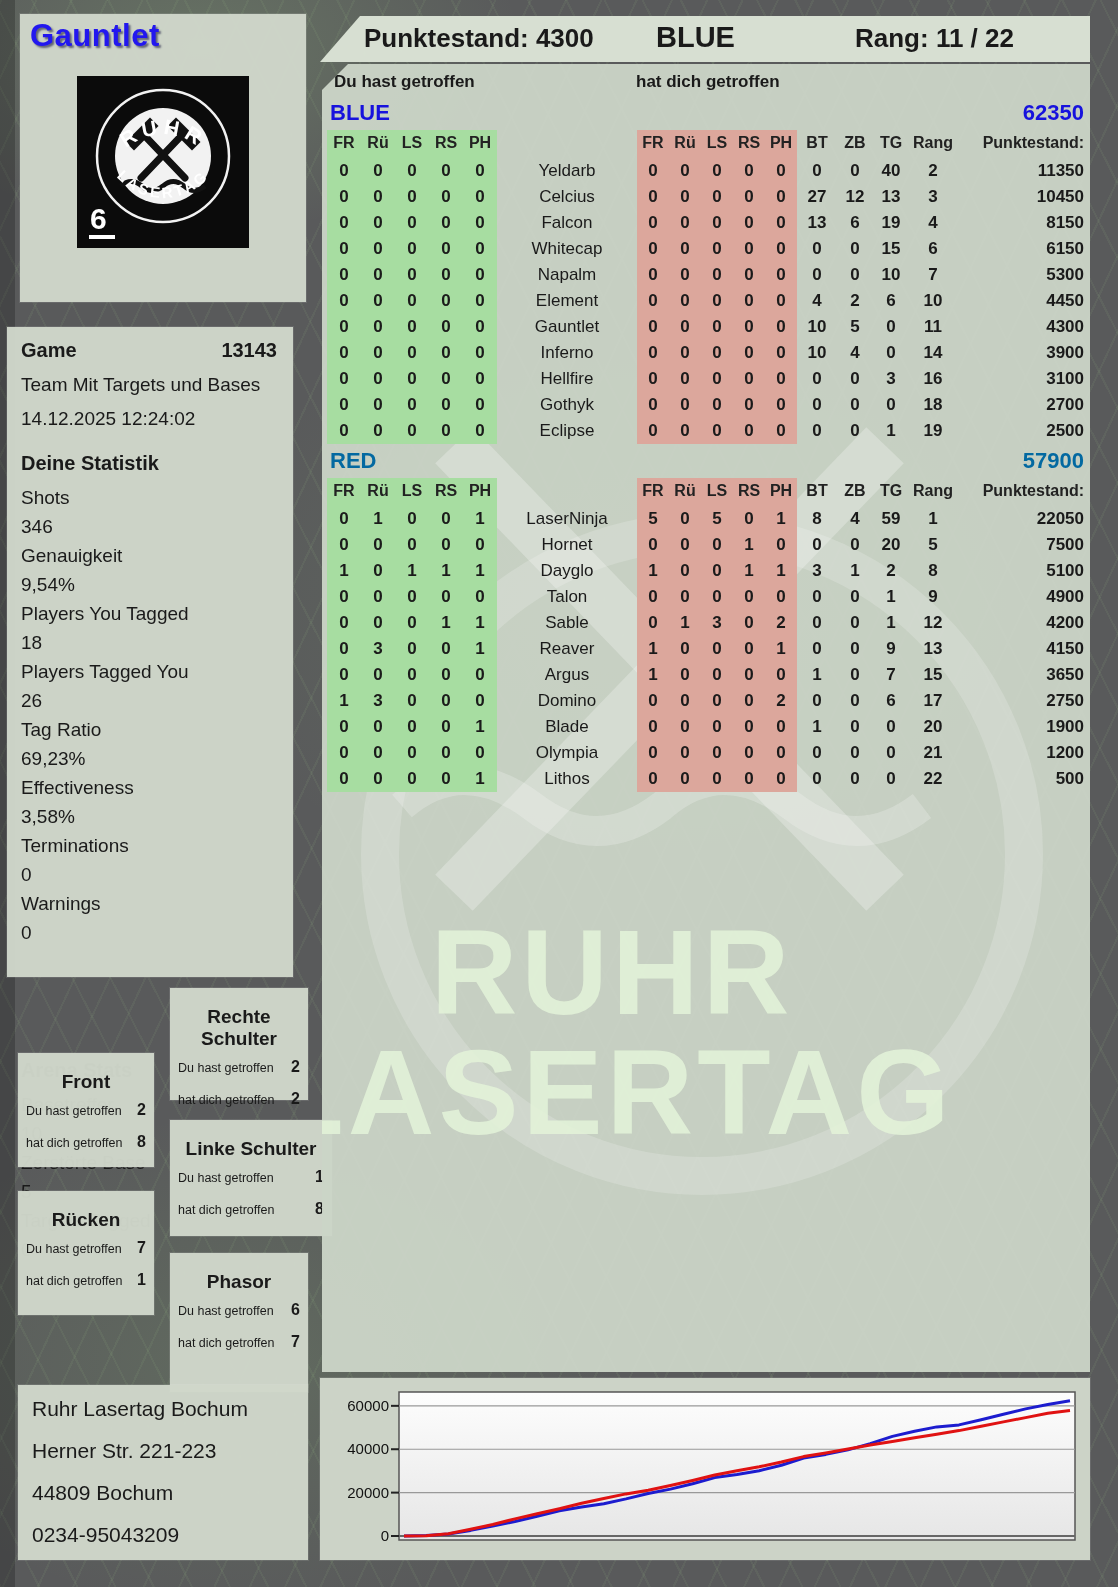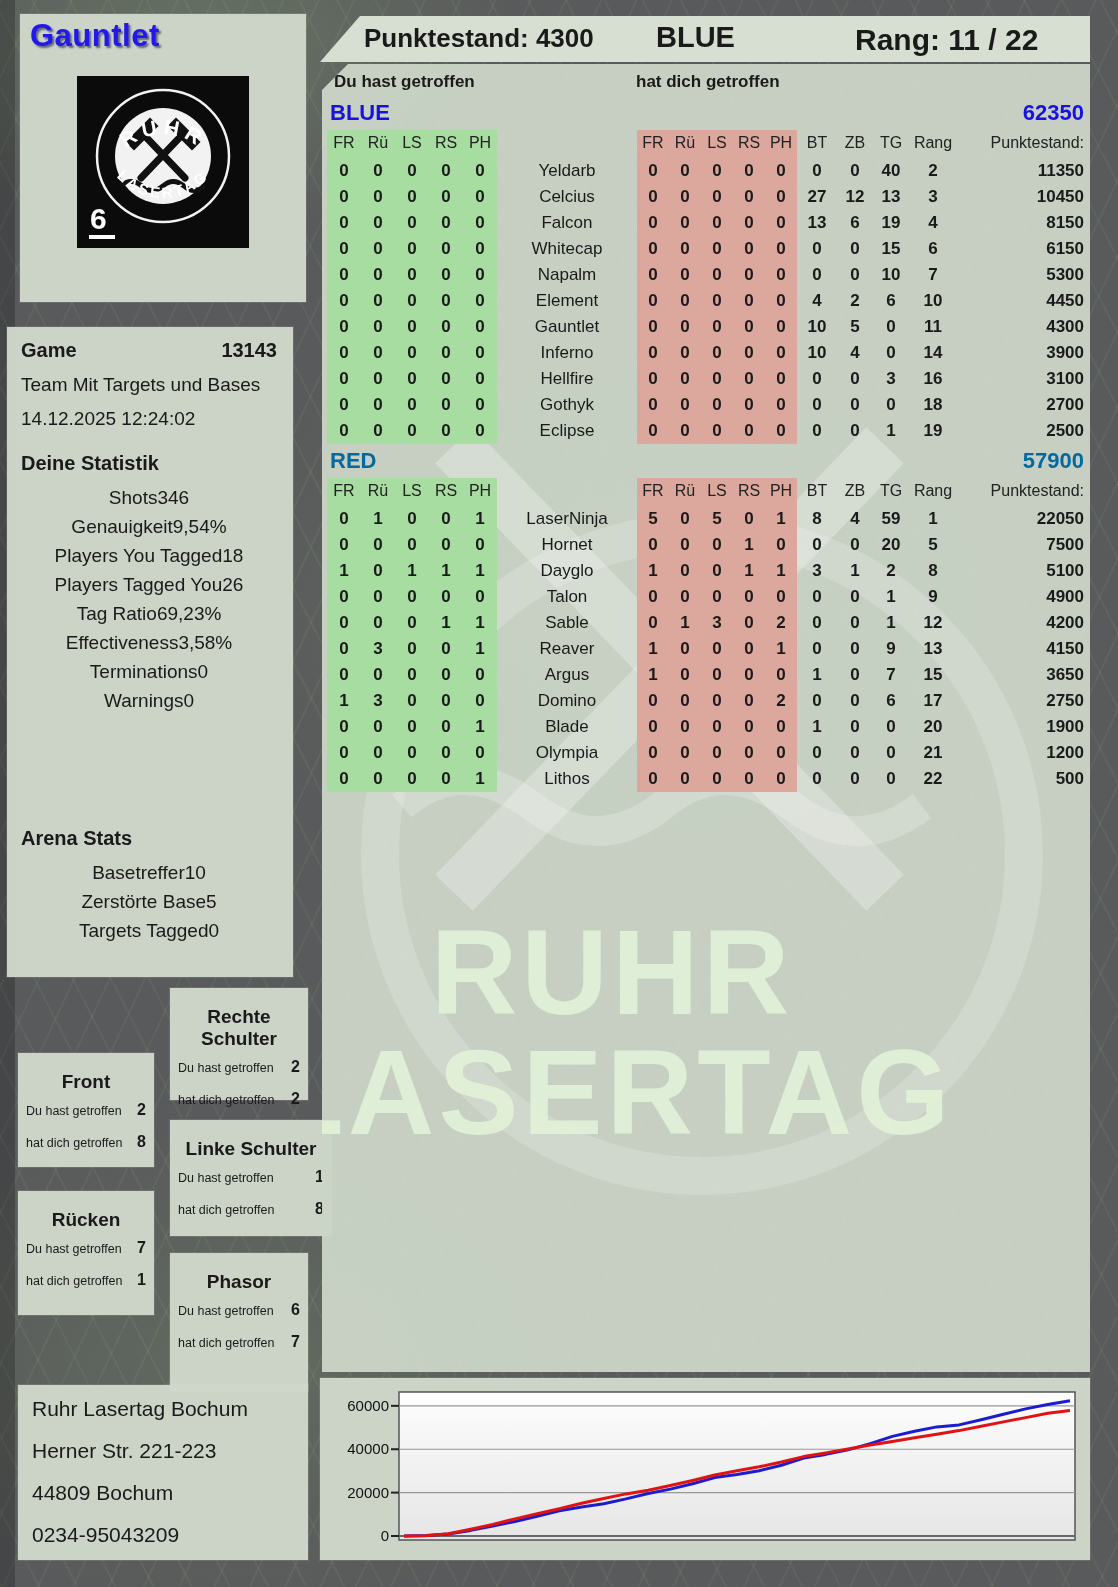--- a/index.html
+++ b/index.html
@@ -21,30 +21,30 @@
   .sidebar-top{left:20px;top:14px;width:286px;height:288px;}
   .player-title{position:absolute;left:10px;top:4px;font-size:31px;font-weight:bold;color:#2217ef;
     text-shadow:2px 2px 2px rgba(8,8,50,0.55);letter-spacing:0.5px;}
   .logo-box{position:absolute;left:57px;top:62px;width:172px;height:172px;}
 
   
   .headerbar{position:absolute;left:320px;top:16px;width:770px;height:46px;
     background:rgba(219,227,214,0.97);clip-path:polygon(40px 0,100% 0,100% 100%,0 100%);}
   .hb-score{position:absolute;left:44px;top:7px;font-size:26px;font-weight:bold;}
   .hb-team{position:absolute;left:336px;top:5px;font-size:29px;font-weight:bold;}
-  .hb-rank{position:absolute;left:535px;top:7px;font-size:30px;font-weight:bold;}
+  .hb-rank{position:absolute;left:535px;top:7px;font-size:26px;font-weight:bold;}
 
   
   .info-panel{left:7px;top:327px;width:286px;height:650px;}
   .ip-inner{position:absolute;left:14px;right:16px;top:12px;}
   .g-row{display:flex;justify-content:space-between;font-size:20px;font-weight:bold;margin-bottom:12px;}
   .g-line{font-size:19px;margin-bottom:12px;}
   .sec-title{font-size:20px;font-weight:bold;margin-top:22px;margin-bottom:8px;}
   .sec-title.arena{margin-top:112px;}
-  .stat-row{display:flex;justify-content:center;font-size:19px;line-height:29px;}
+  .stat-row{display:flex;justify-content:space-between;font-size:19px;line-height:29px;flex-direction:column;}
 
   
   .zone{padding:18px 8px 0 8px;box-sizing:border-box;}
   .zone-title{text-align:center;font-size:19px;font-weight:bold;margin-bottom:8px;}
   .zone-row{display:flex;justify-content:space-between;align-items:baseline;margin-bottom:14px;}
   .zlbl{font-size:12.5px;}
   .zval{font-size:16px;font-weight:600;}
   .zone-rs{left:170px;top:988px;width:138px;height:112px;}
   .zone-front{left:18px;top:1053px;width:136px;height:114px;}
   .zone-ls{left:170px;top:1120px;width:162px;height:116px;}
@@ -68,21 +68,21 @@
   .team-label.t2{top:384px;}
   .t-blue{color:#1712dd;}
   .t-red{color:#0369a1;}
   .stable{position:absolute;left:5px;width:760px;}
   #table-blue{top:66px;}
   #table-red{top:414px;}
   .srow{display:grid;grid-template-columns:34px 34px 34px 34px 34px 140px 32px 32px 32px 32px 32px 40px 36px 36px 48px 130px;
     height:26px;align-items:center;}
   .srow.head{height:28px;}
   .c{font-size:17px;text-align:center;line-height:26px;height:100%;font-weight:600;}
-  .c.hd,.c.hd2{font-weight:normal;font-size:16px;color:#222;}
+  .c.hd,.c.hd2{font-weight:bold;font-size:16px;color:#222;}
   .c.g{background:#a7dda1;}
   .c.r{background:#dca79c;}
   .c.name{font-weight:500;}
   .c.pts{text-align:right;padding-right:3px;}
 
   
   .address-panel{left:18px;top:1385px;width:290px;height:175px;}
   .addr-line{position:absolute;left:14px;font-size:21px;}
   .chart-panel{left:320px;top:1378px;width:770px;height:182px;}
 </style>

